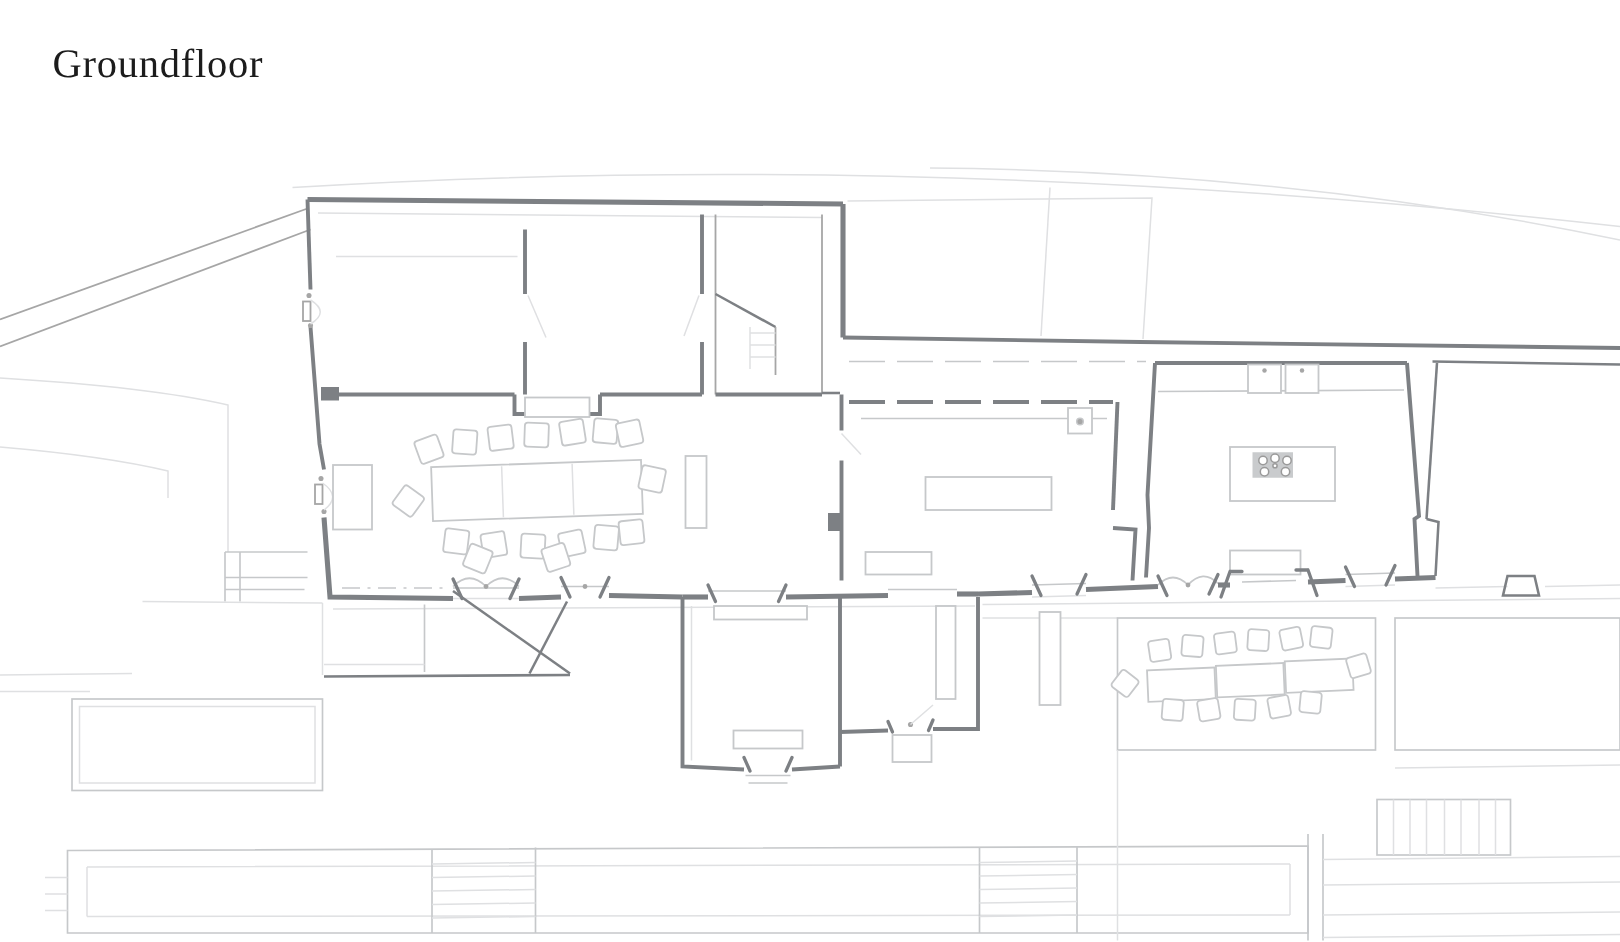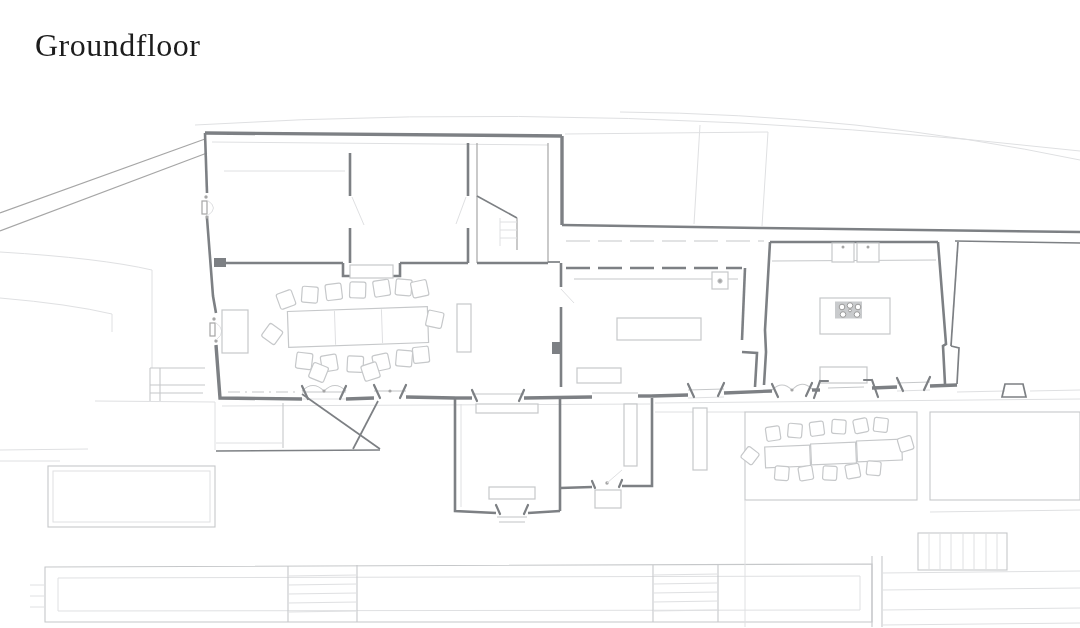--- a/index.html
+++ b/index.html
@@ -5,21 +5,21 @@
   :root{
     --background:#ffffff; --ink:#1c1c1c; --wall:#7d8084; --mid:#a6a6a6;
     --light:#c6c8ca; --xlight:#dfe0e2;
   }
   html,body{margin:0;padding:0;}
   body{
     width:1080px;height:628px;overflow:hidden;background:var(--background);
     font-family:"Liberation Serif","DejaVu Serif",serif;position:relative;
   }
   .page-title{
-    position:absolute;left:35px;top:28px;font-size:32px;line-height:1.1;
+    position:absolute;left:35px;top:28px;font-size:27px;line-height:1.1;
     color:var(--ink);font-weight:400;letter-spacing:.5px;
   }
   svg{position:absolute;left:0;top:0;}
   .wall{stroke:var(--wall);stroke-width:2.6;fill:none;stroke-linejoin:miter;}
   .wallx{stroke:var(--wall);stroke-width:3.4;fill:none;}
   .wallt{stroke:var(--wall);stroke-width:1.7;fill:none;}
   .mid{stroke:var(--mid);stroke-width:1.2;fill:none;}
   .light{stroke:var(--light);stroke-width:1.1;fill:none;}
   .xlight{stroke:var(--xlight);stroke-width:1;fill:none;}
   .furn{stroke:var(--light);stroke-width:1.2;fill:#ffffff;}

